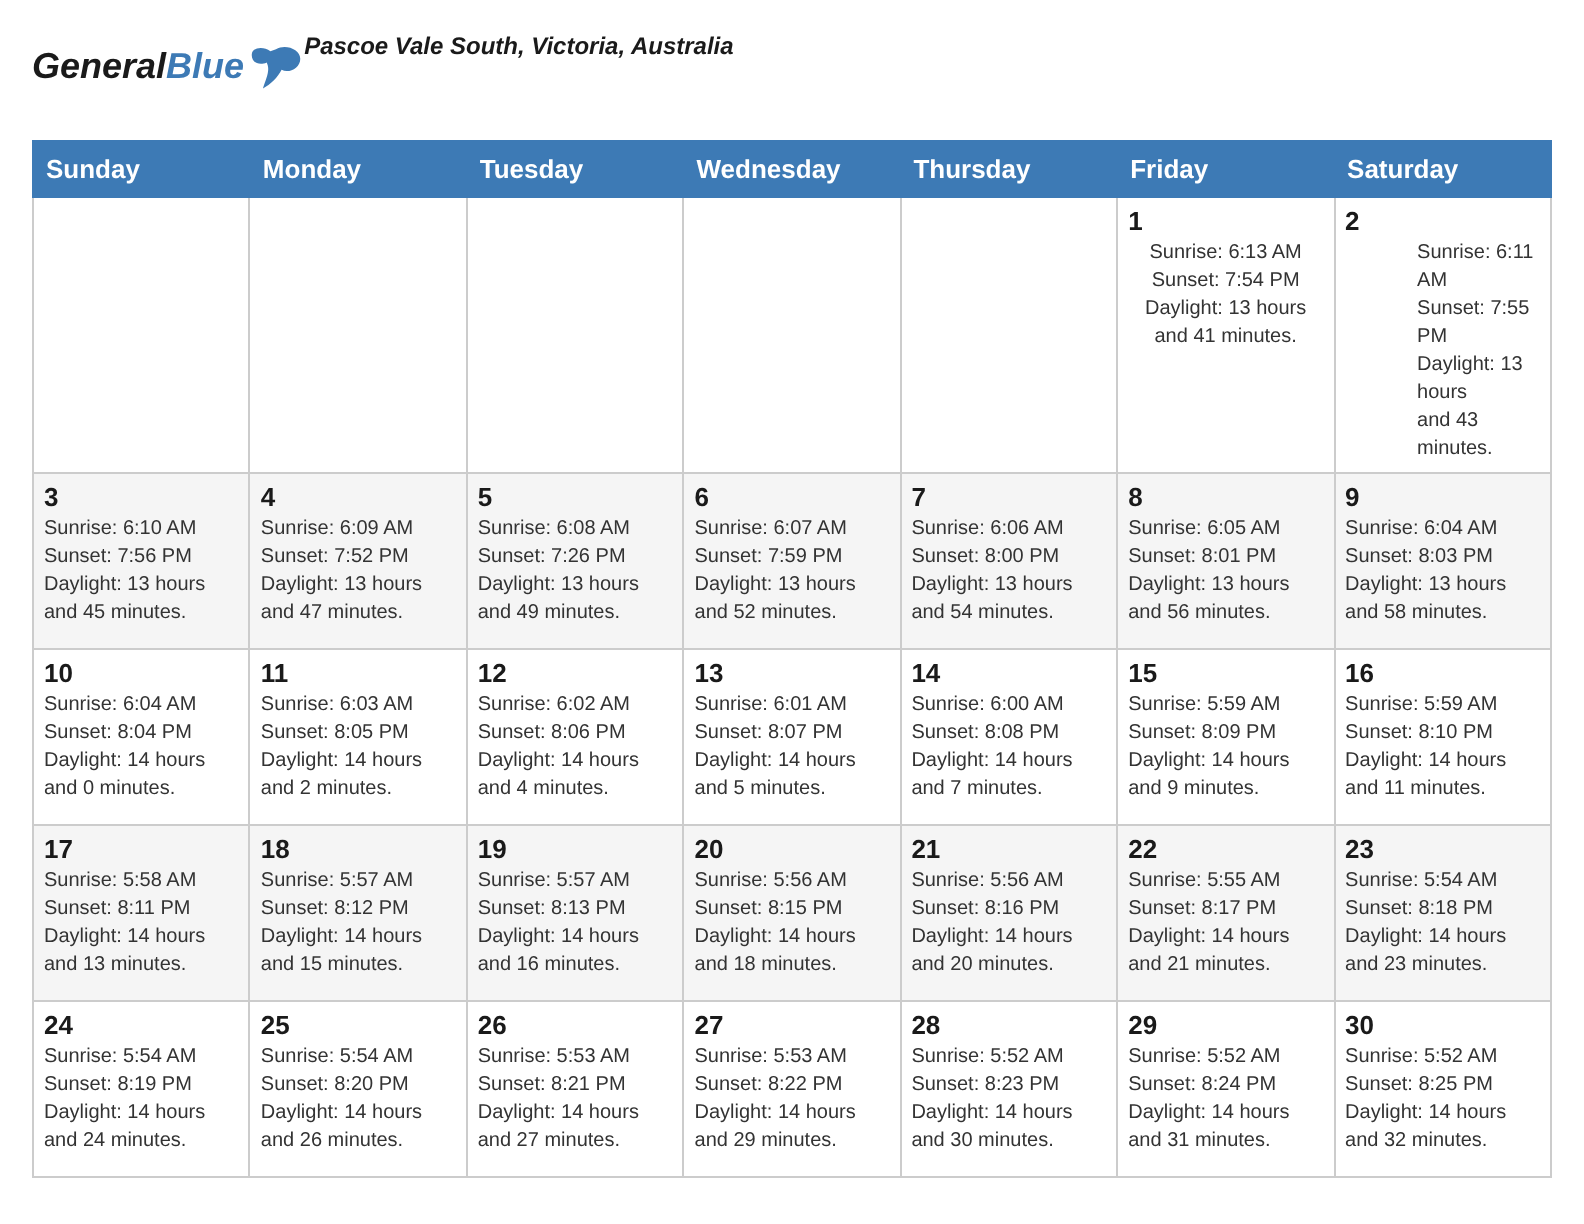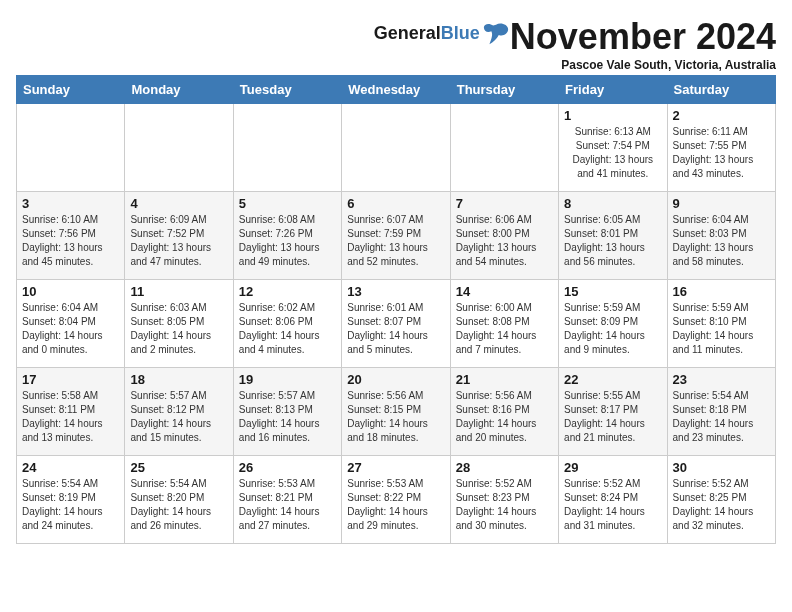--- a/index.html
+++ b/index.html
@@ -6,22 +6,23 @@
     body {
       font-family: Arial, sans-serif;
       background: #fff;
       width: 792px;
       min-height: 612px;
       padding: 16px;
     }
     .header-section {
       display: flex;
       align-items: flex-start;
-      justify-content: flex-end;
-      margin-bottom: 3px;
+      justify-content: flex-start;
+      margin-bottom: 22px;
+      font-style: italic;
     }
     .logo {
       display: flex;
       align-items: center;
       margin-top: 4px;
     }
     .logo-text {
       font-size: 18px;
       font-weight: bold;
       color: #1a1a1a;
@@ -101,21 +102,20 @@
         <span class="logo-text">
           <span style="color:#1a1a1a;">General</span><span style="color:#3d7ab5;">Blue</span>
         </span>
         <svg class="logo-icon" viewBox="0 0 30 30">
           <path d="M15 5 C20 2, 28 5, 28 10 C28 15, 22 18, 18 16 C16 20, 12 24, 8 26 C10 20, 12 16, 10 12 C6 14, 2 12, 2 8 C2 4, 8 3, 12 6 Z" fill="#3d7ab5"></path>
         </svg>
       </div>
     </div>
   </div>
   <div class="title-section">
-    <div class="main-title">November 2024</div>
     <div class="subtitle">Pascoe Vale South, Victoria, Australia</div>
   </div>
 </div>
 
 <table class="calendar">
   <thead>
     <tr id="calendar-header-row">
     <th>Sunday</th>
         <th>Monday</th>
         <th>Tuesday</th>
@@ -134,21 +134,21 @@
         <td class="empty-cell"></td>
         <td>
           <div class="day-number">1</div>
           <div class="day-info" style="white-space: pre-line; text-align: center;">Sunrise: 6:13 AM
 Sunset: 7:54 PM
 Daylight: 13 hours
 and 41 minutes.</div>
         </td>
         <td>
           <div class="day-number">2</div>
-          <div class="day-info" style="white-space: pre-line;">Sunrise: 6:11 AM
+          <div class="day-info" style="white-space: pre-line; margin-left: 36px;">Sunrise: 6:11 AM
 Sunset: 7:55 PM
 Daylight: 13 hours
 and 43 minutes.</div>
         </td>
       </tr>
       <tr>
         <td>
           <div class="day-number">3</div>
           <div class="day-info" style="white-space: pre-line;">Sunrise: 6:10 AM
 Sunset: 7:56 PM

